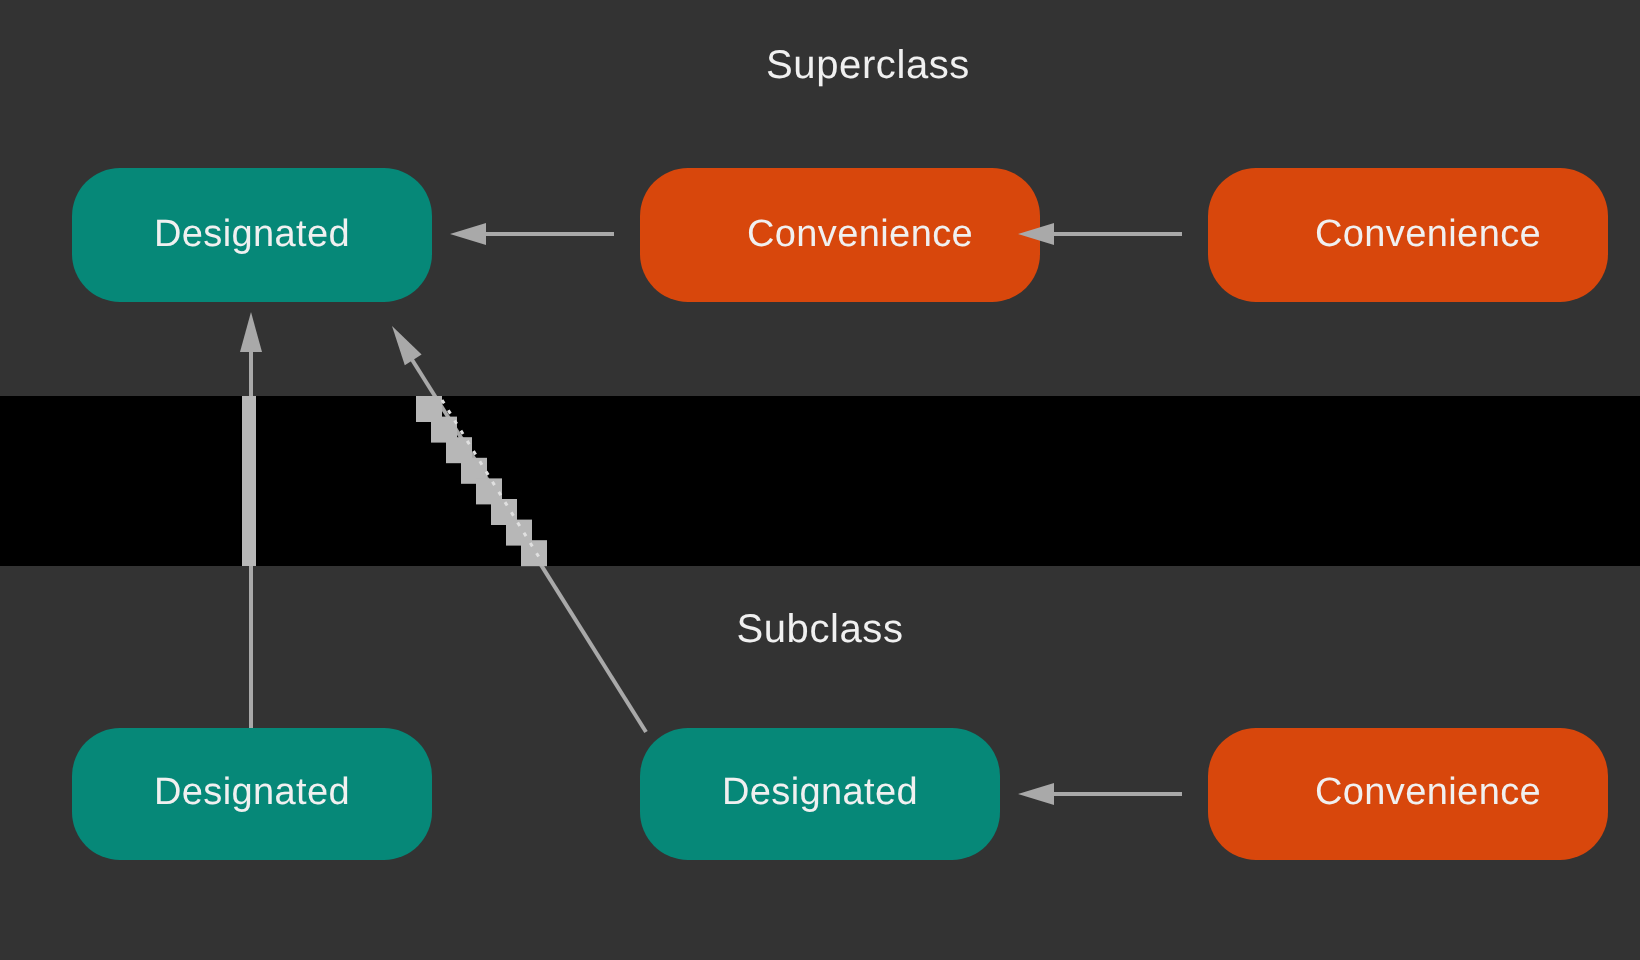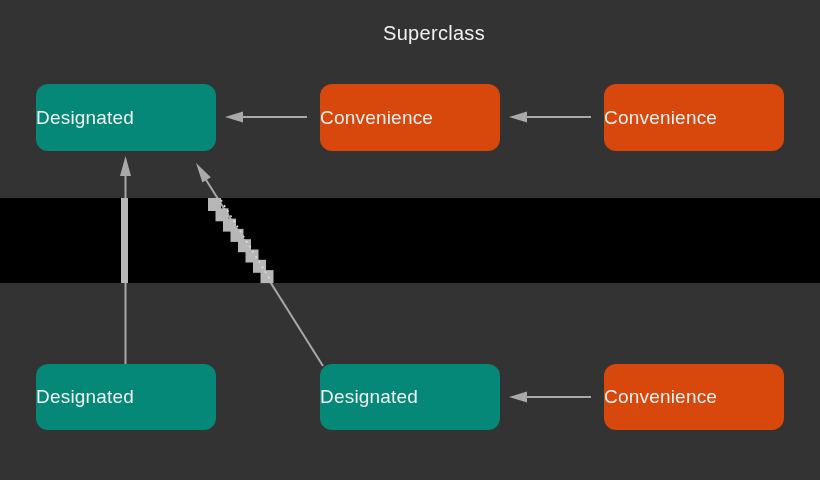--- a/index.html
+++ b/index.html
@@ -23,54 +23,56 @@
     text-align: center;
     color: var(--c-text, #f0f0f0);
     font-size: 20px;
     letter-spacing: 0.3px;
   }
   .section-label.superclass { top: 22px; padding-left: 24px; }
   .section-label.subclass   { top: 304px; }
   .node {
     position: absolute;
     width: 180px;
-    border-radius: 12px;
+    border-radius: 24px;
     display: flex;
     align-items: center;
+    justify-content: center;
     color: var(--c-text, #f0f0f0);
     font-size: 19px;
     letter-spacing: 0.2px;
   }
   .row-super .node { top: 84px; height: 67px; }
   .row-sub   .node { top: 364px; height: 66px; }
   .col-1 { left: 36px; }
   .col-2 { left: 320px; }
   .col-3 { left: 604px; }
   .node[data-kind="designated"]  { background: var(--c-designated, #068878); }
-  .node[data-kind="convenience"] { background: var(--c-convenience, #d8470c); }
+  .node[data-kind="convenience"] { background: var(--c-convenience, #d8470c); padding-left: 20px; }
   svg.arrows {
     position: absolute;
     left: 0; top: 0;
     width: 820px; height: 480px;
     pointer-events: none;
   }
   .arrow-line  { stroke: var(--c-arrow, #a9a9a9); stroke-width: 2; fill: none; }
   .arrow-head  { fill: var(--c-arrow, #a9a9a9); stroke: none; }
   .arrow-thick { fill: var(--c-arrow_thick, #b7b7b7); stroke: none; }
   .band-dash   { stroke: var(--c-dash, #e0e0e0); stroke-width: 1.5; stroke-dasharray: 2 4; fill: none; }
 </style>
 </head>
 <body>
 
 <div class="canvas">
 
   <div class="band"></div>
 
   <div class="section-label superclass">Superclass</div>
 
+  <div class="section-label subclass">Subclass</div>
 
   <div class="row-super">
     <div class="node col-1" data-kind="designated">
       <span>Designated</span>
     </div>
     <div class="node col-2" data-kind="convenience">
       <span>Convenience</span>
     </div>
     <div class="node col-3" data-kind="convenience">
       <span>Convenience</span>

